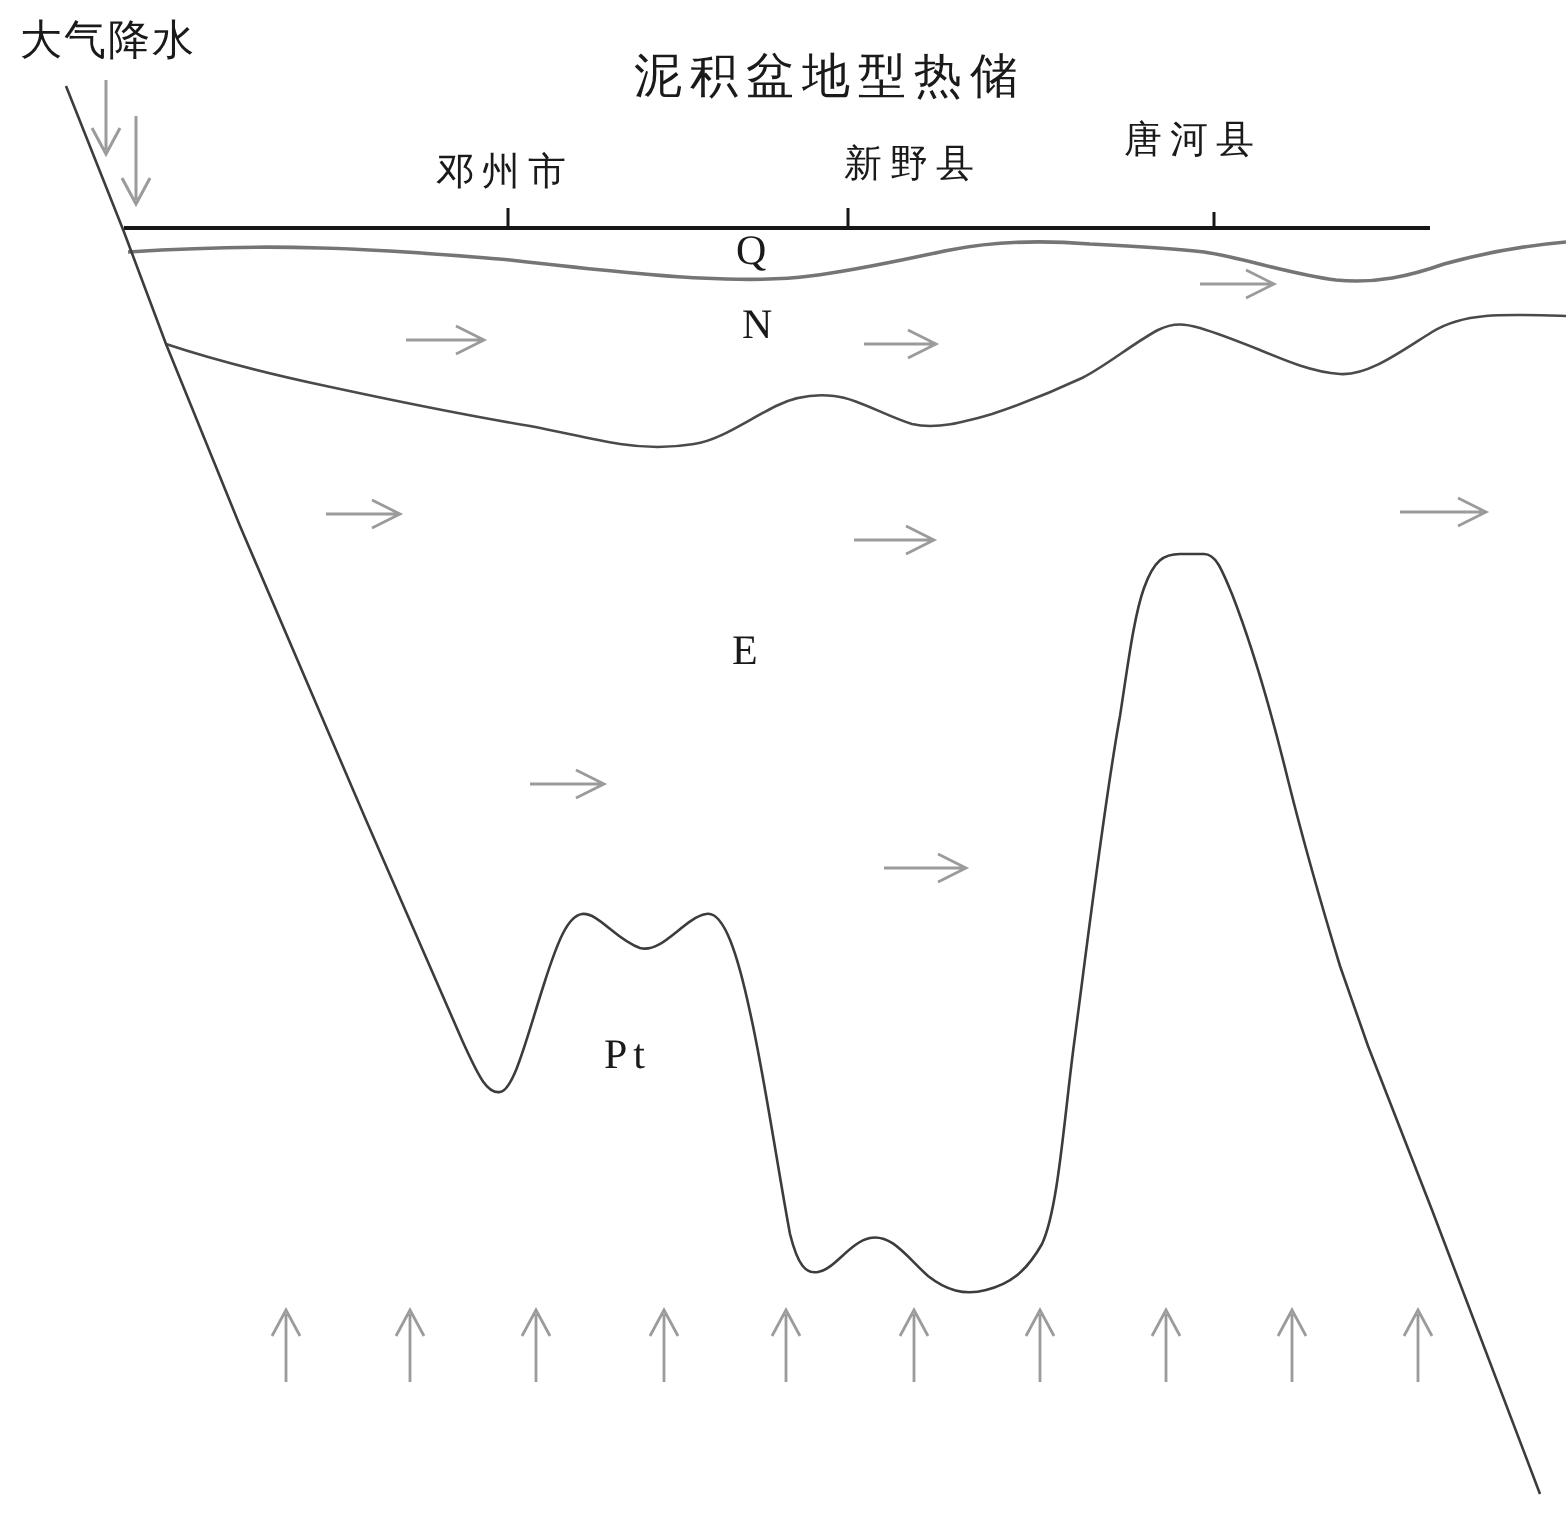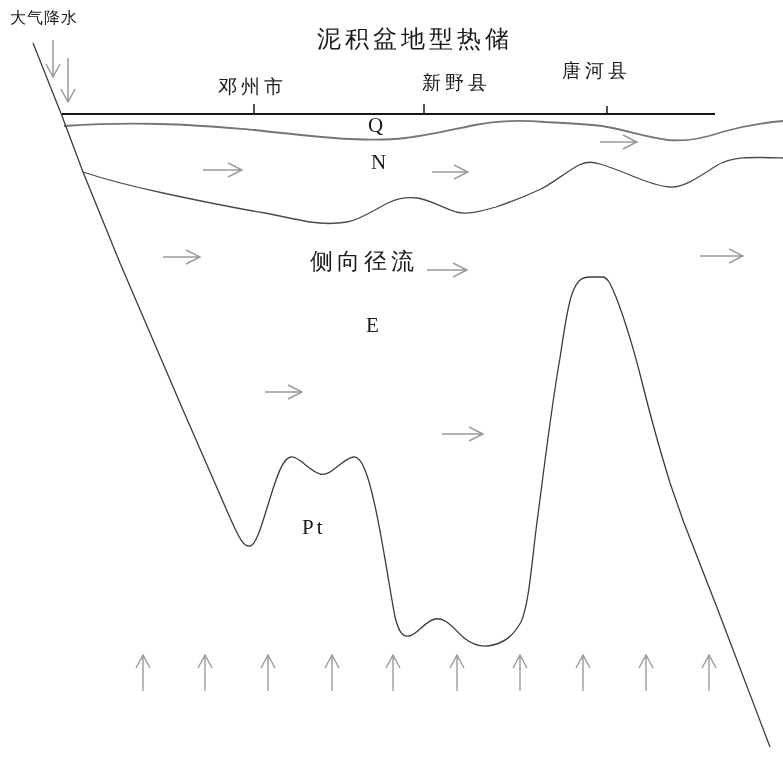--- a/index.html
+++ b/index.html
@@ -6,21 +6,21 @@
   .canvas{
     position:relative;
     width:783px;height:758px;
     background:#ffffff;
     font-family:"Liberation Serif","DejaVu Serif",serif;
     color:#1a1a1a;
     overflow:hidden;
   }
   .canvas svg{position:absolute;left:0;top:0;}
   .lbl{position:absolute;white-space:nowrap;line-height:1.1;}
-  .lbl-precip{left:10px;top:9px;font-size:16px;letter-spacing:1px;}
+  .lbl-precip{left:10px;top:9px;font-size:21px;letter-spacing:1px;}
   .lbl-title{left:317px;top:26px;font-size:24px;letter-spacing:4px;}
   .lbl-city{font-size:19px;letter-spacing:4px;}
   .lbl-city-1{left:218px;top:77px;}
   .lbl-city-2{left:390px;top:73px;margin-left:32px;}
   .lbl-city-3{left:562px;top:61px;}
   .lbl-layer{font-size:21px;}
   .lbl-q{left:368px;top:114px;}
   .lbl-n{left:371px;top:151px;}
   .lbl-e{left:366px;top:314px;}
   .lbl-pt{left:302px;top:504px;letter-spacing:3px;margin-top:12px;}
@@ -129,14 +129,13 @@
 
   <div class="lbl lbl-city lbl-city-1">邓州市</div>
   <div class="lbl lbl-city lbl-city-2">新野县</div>
   <div class="lbl lbl-city lbl-city-3">唐河县</div>
 
   <div class="lbl lbl-layer lbl-q">Q</div>
   <div class="lbl lbl-layer lbl-n">N</div>
   <div class="lbl lbl-layer lbl-e">E</div>
   <div class="lbl lbl-layer lbl-pt">Pt</div>
 
-  <div class="lbl lbl-lateral">侧向径流</div>
 </div>
 
 </body></html>

